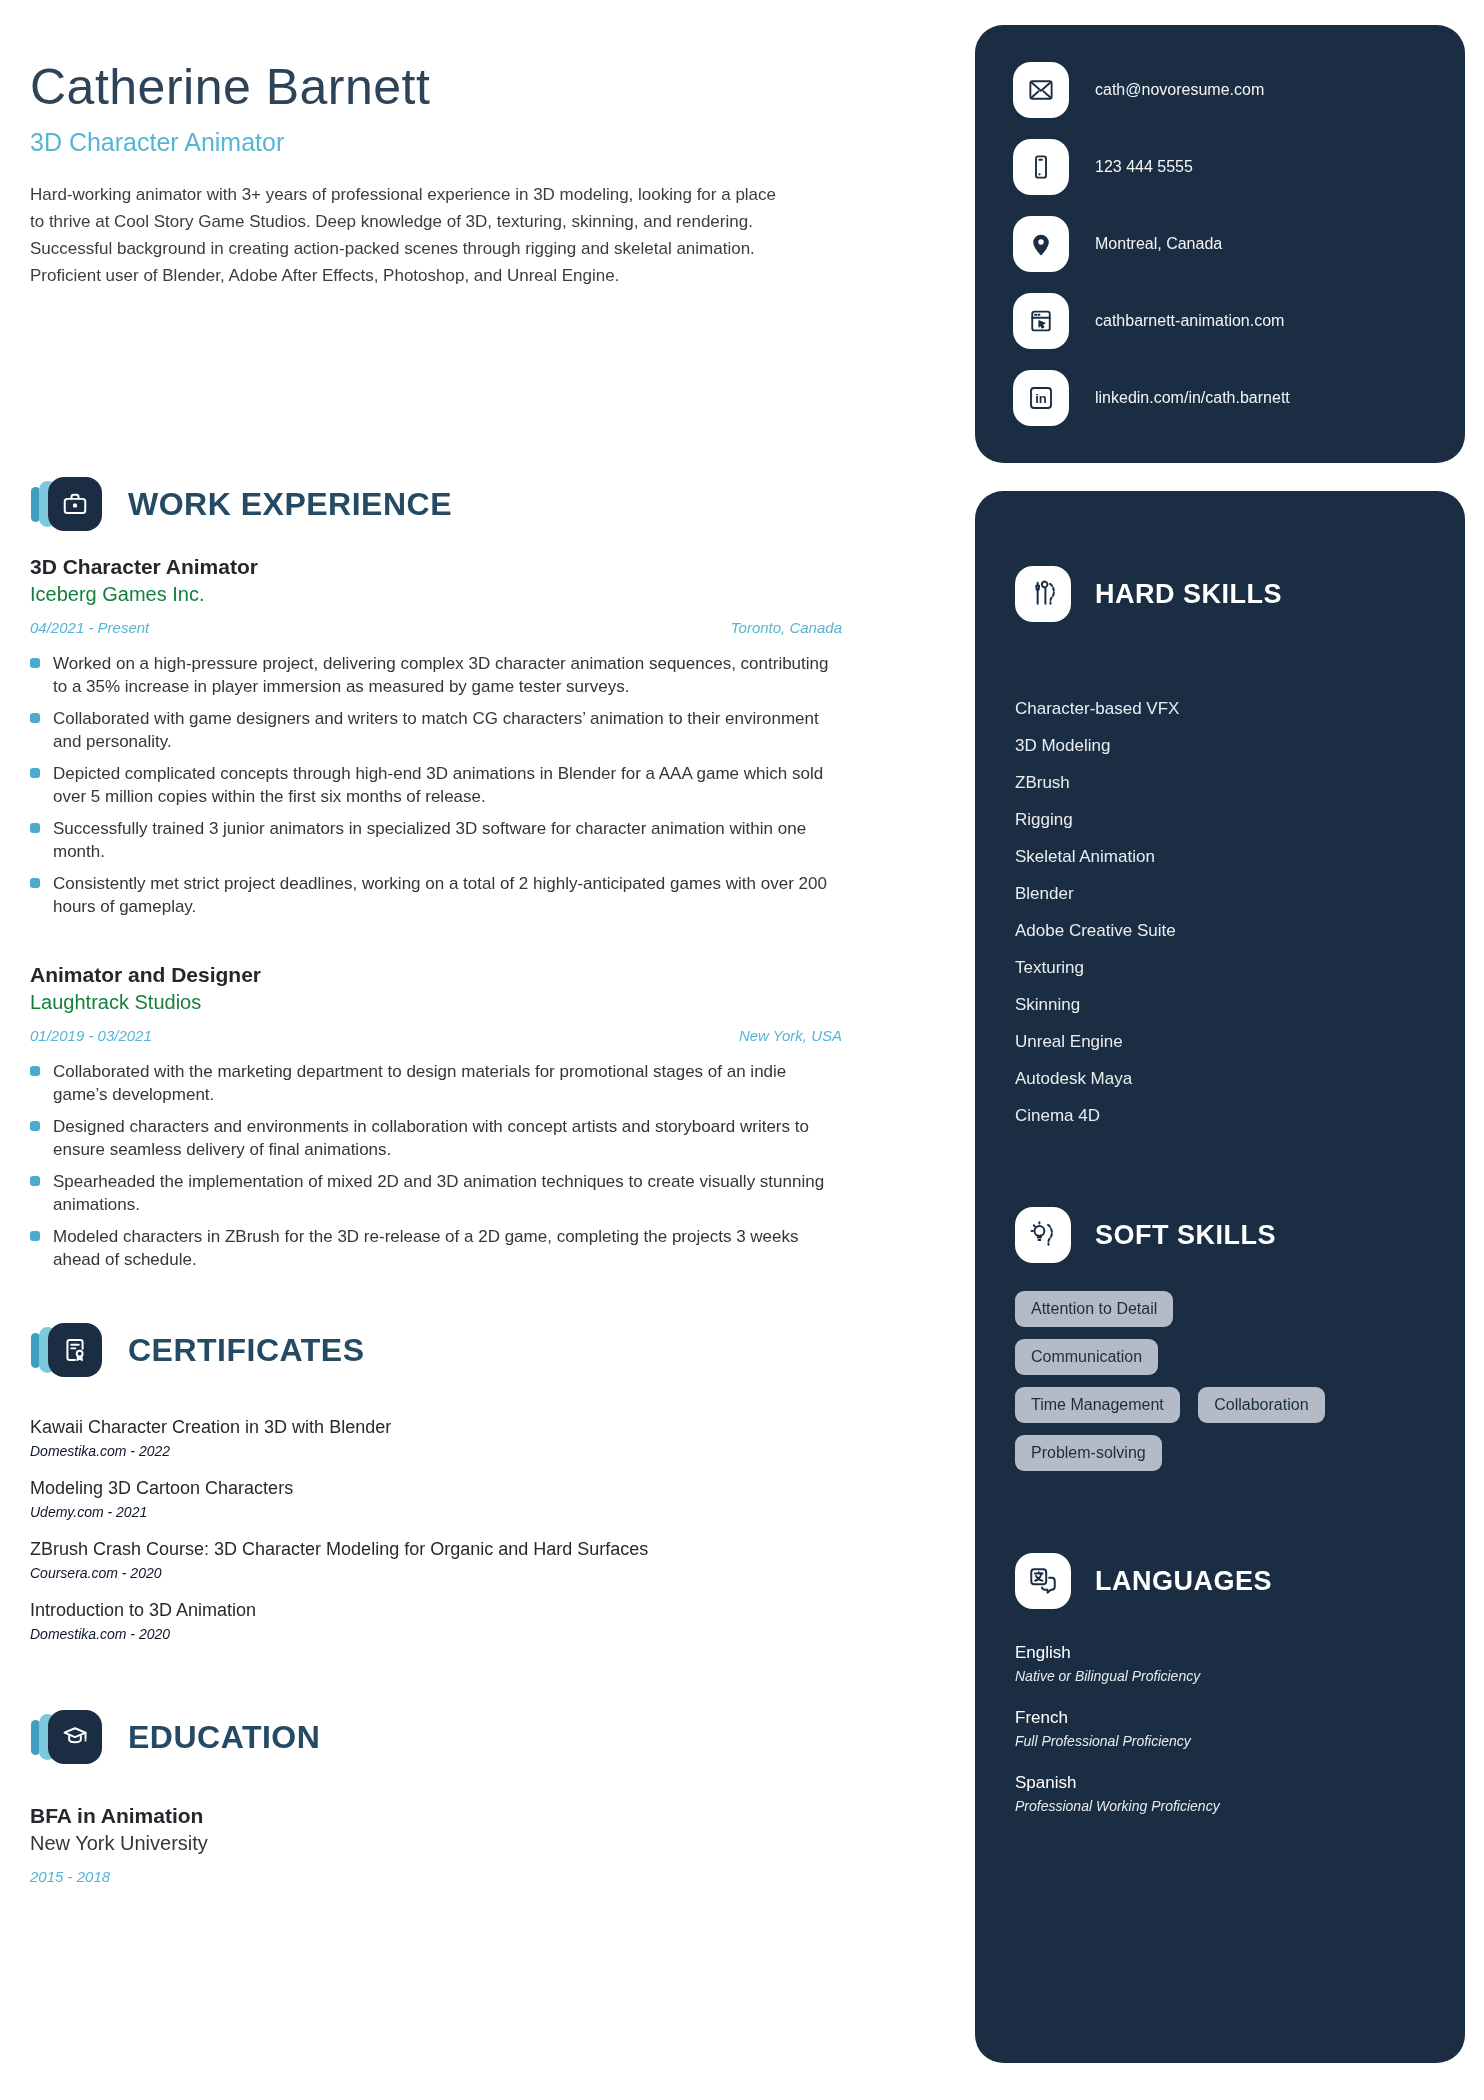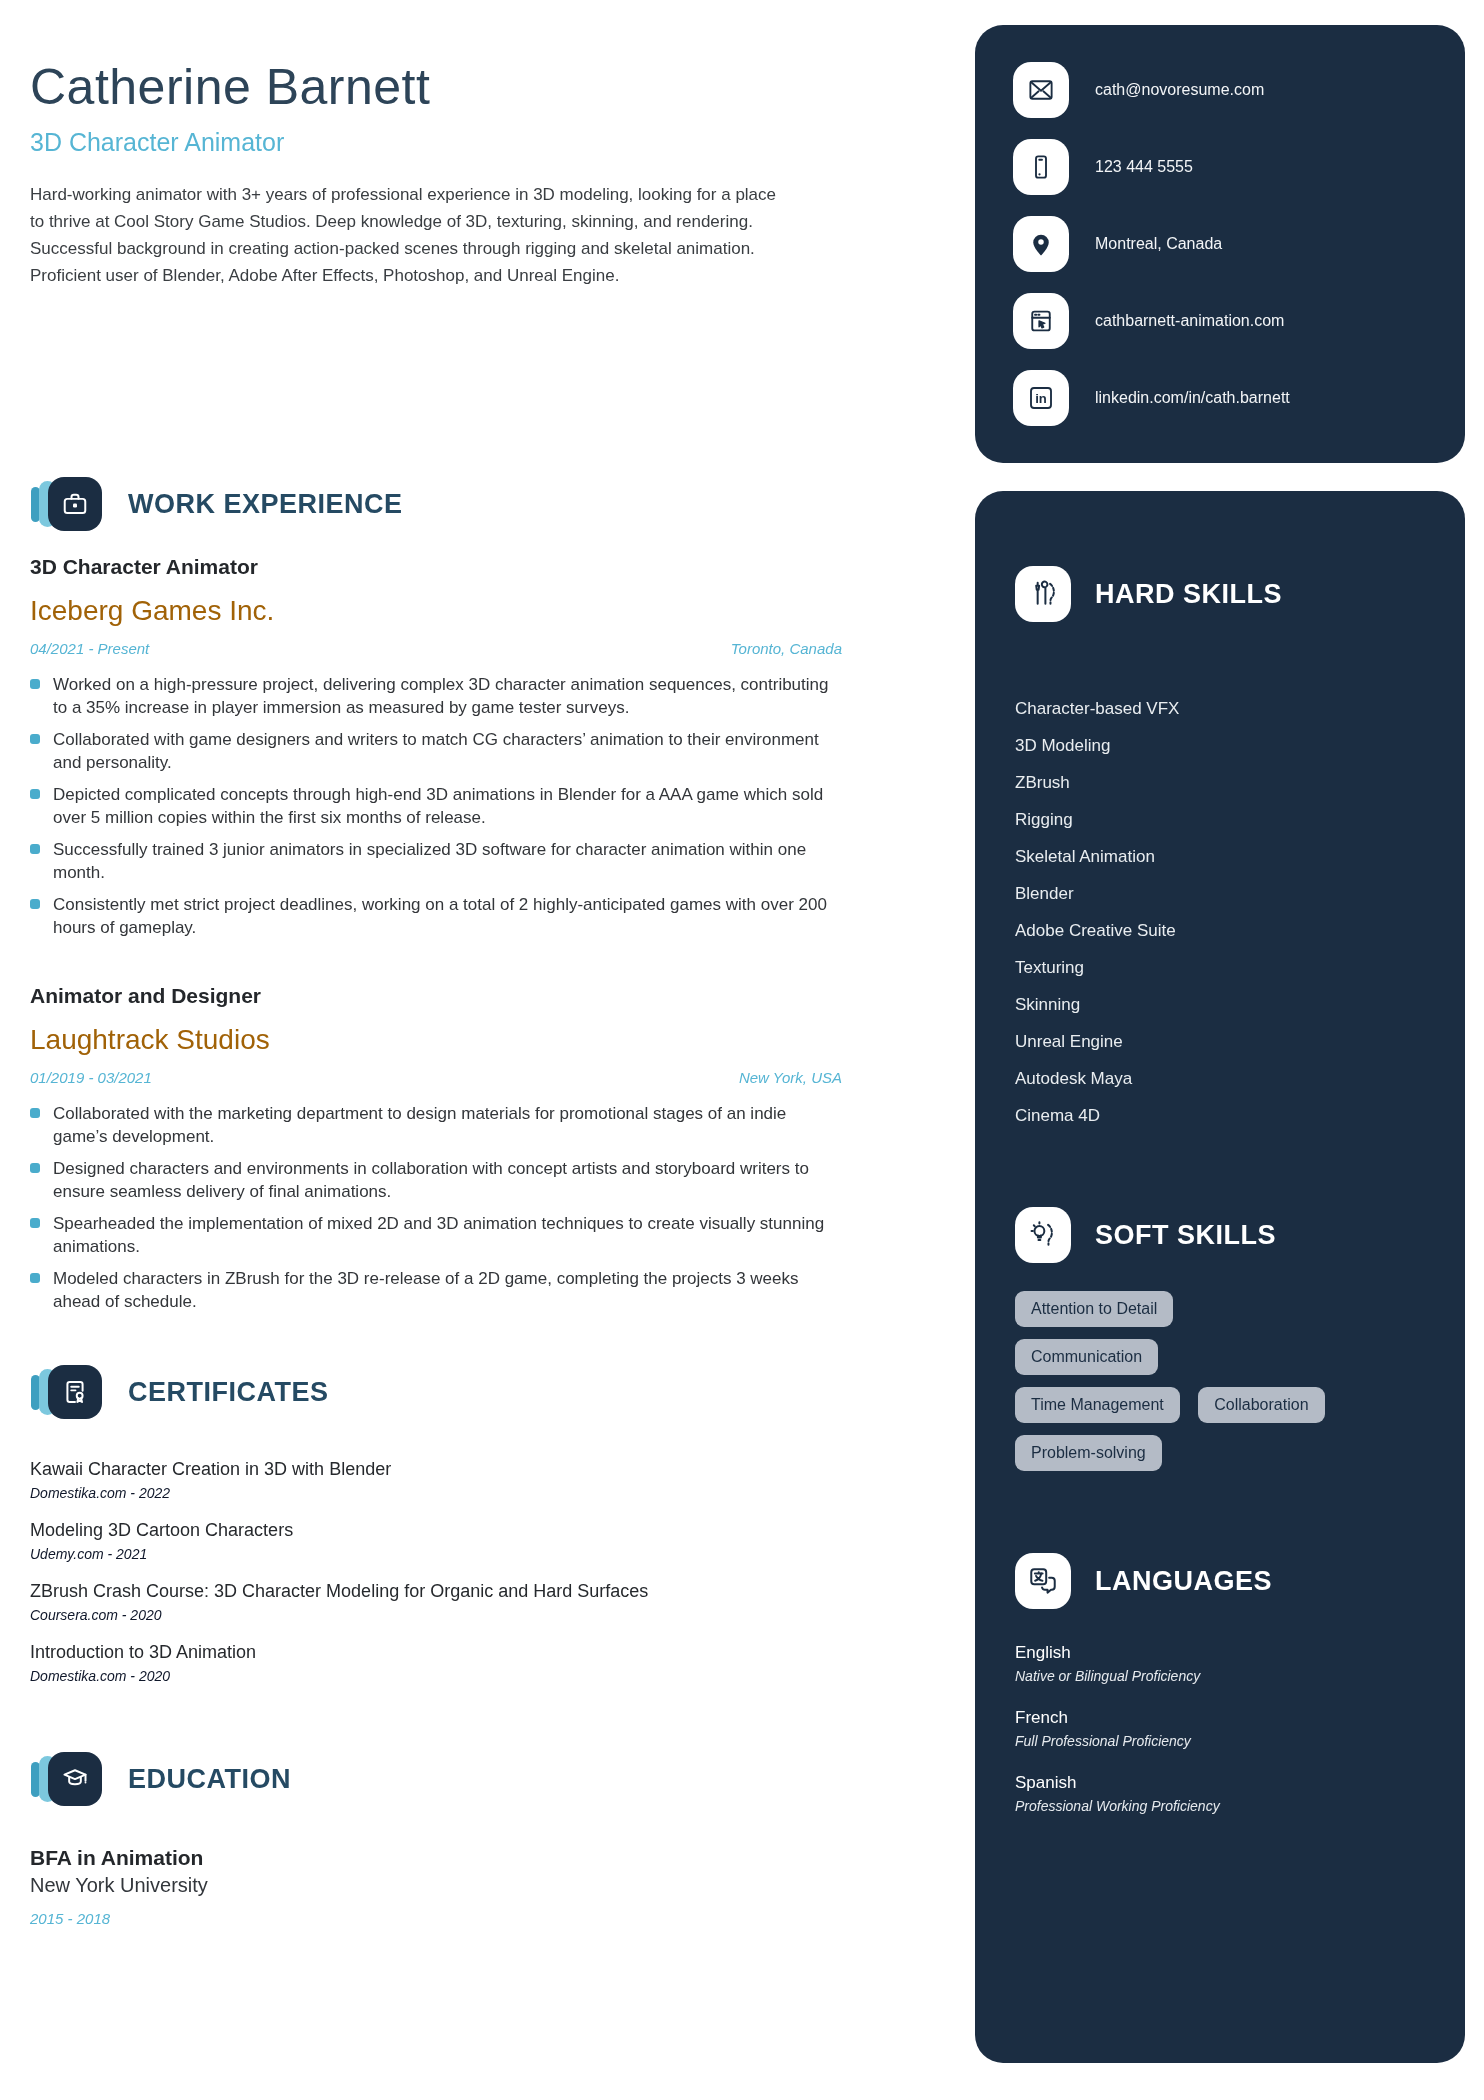--- a/index.html
+++ b/index.html
@@ -18,26 +18,26 @@
 
   .sec-header { display:flex; align-items:center; gap:26px; }
   .sec-header.work { margin-top:188px; }
   .sec-header.certs { margin-top:52px; }
   .sec-header.edu { margin-top:68px; }
   .sec-icon { position:relative; width:54px; height:54px; margin-left:18px; }
   .sec-icon .bar1 { position:absolute; left:-17px; top:10px; width:9px; height:35px; border-radius:6px; background:#3e9fc0; }
   .sec-icon .bar2 { position:absolute; left:-9px; top:4px; width:17px; height:46px; border-radius:9px; background:#7cc8de; }
   .sec-icon .sq { position:absolute; left:0; top:0; width:54px; height:54px; border-radius:16px; background:#1b2d42;
                   display:flex; align-items:center; justify-content:center; }
-  .sec-title { font-size:27px; font-weight:bold; letter-spacing:.5px; color:#254a63;text-align:center; }
+  .sec-title { font-size:32px; font-weight:bold; letter-spacing:.5px; color:#254a63;text-align:center; }
 
   .job { margin-top:24px; }
   .job + .job { margin-top:45px; }
   .job-title { font-size:21px; font-weight:bold; color:#24272b; }
-  .job-company { font-size:28px; color:#a16207; margin-top:16px; }
+  .job-company { font-size:20px; color:#15803d; margin-top:4px; }
   .job-meta { display:flex; justify-content:space-between; margin-top:13px; font-size:15px; font-style:italic; color:#56b5d4; }
   ul.bullets { margin-top:16px; list-style:none; }
   ul.bullets li { display:flex; gap:13px; margin-bottom:9px; font-size:17px; line-height:23px; color:#33363a; }
   ul.bullets .b { flex:0 0 10px; width:10px; height:10px; border-radius:3px; background:#4aaccc; margin-top:6px; }
 
   .cert-list { margin-top:40px; }
   .cert { margin-bottom:19px; }
   .cert-name { font-size:18px; color:#26292d; }
   .cert-src { font-size:14px; font-style:italic; color:#0f172a; margin-top:5px; }
 

